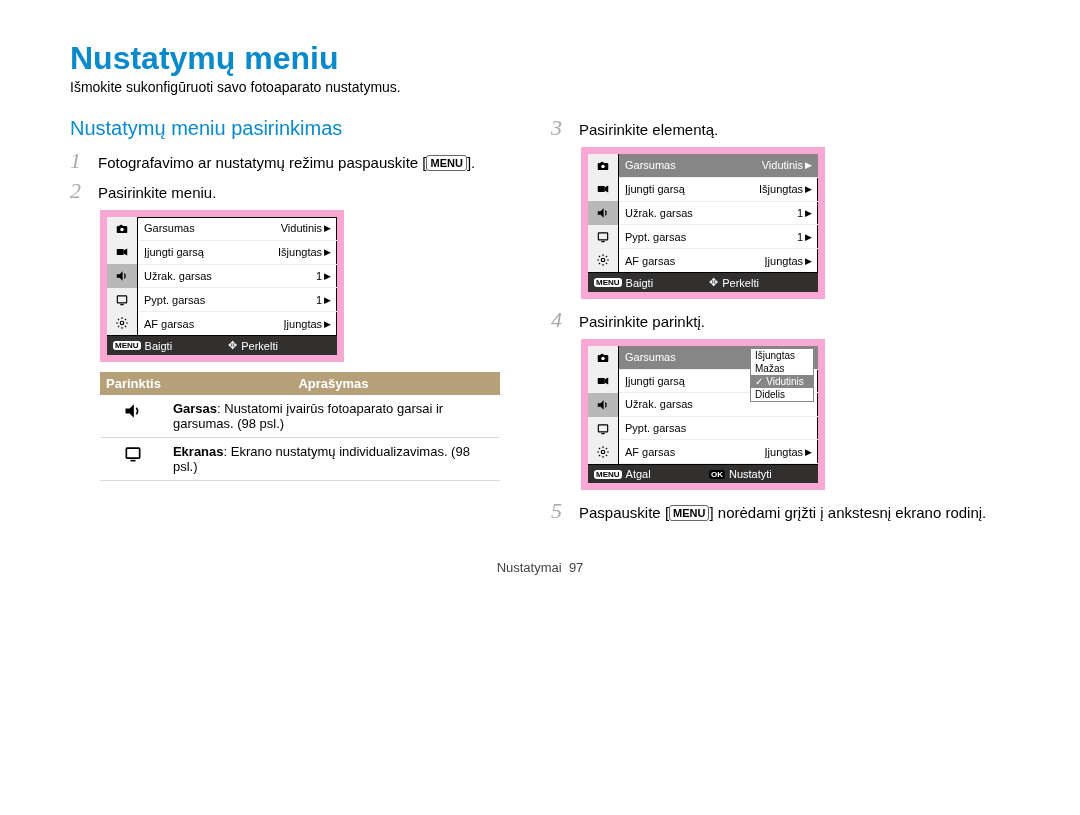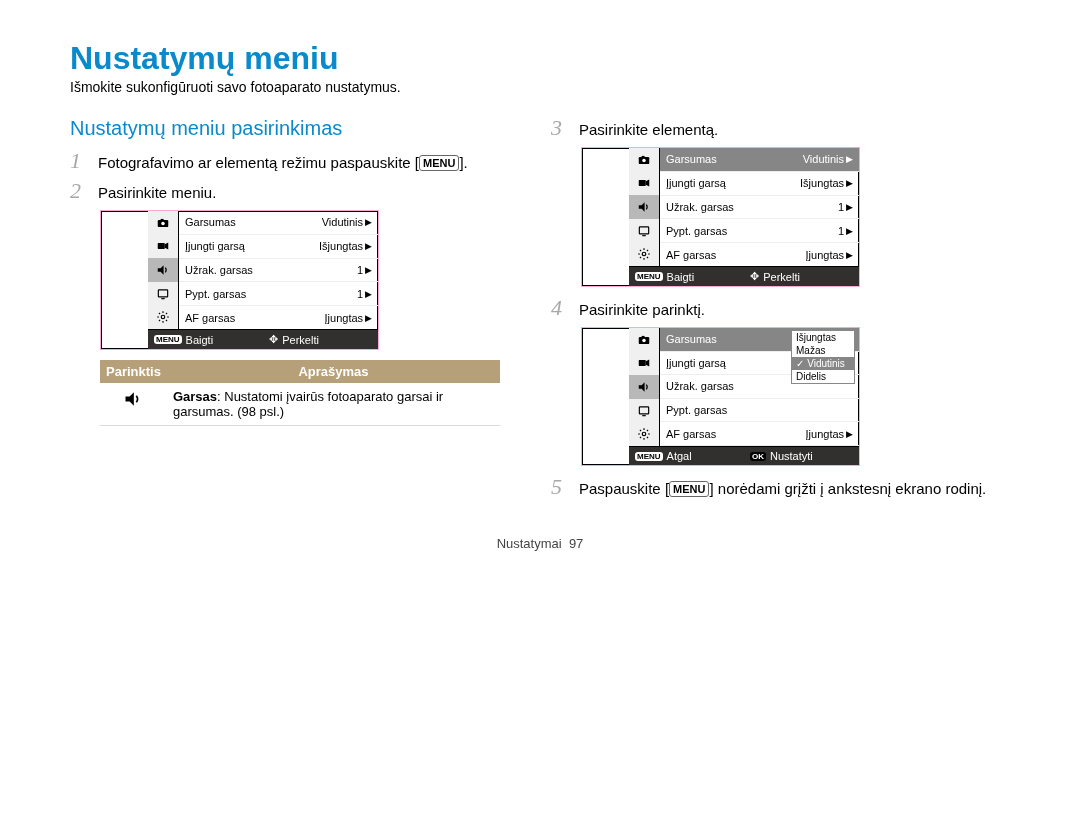--- a/index.html
+++ b/index.html
@@ -63,25 +63,24 @@
     padding: 0 3px;
     font-size: 11px;
     font-weight: bold;
     display: inline-block;
     line-height: 14px;
     vertical-align: 1px;
   }
   
   .screen {
     width: 230px;
-    border: 1px solid #f9a8d4;
+    border: 7px solid #f9a8d4;
     background: #fff;
     margin: 6px 0 10px 30px;
     box-shadow: 0 0 0 1px #000 inset;
-    padding-left: 47px;
   }
   .screen-body {
     display: flex;
     min-height: 118px;
   }
   .screen-side {
     width: 30px;
     background: #f0f0f0;
     display: flex;
     flex-direction: column;
@@ -184,21 +183,21 @@
   <div class="intro">Išmokite sukonfigūruoti savo fotoaparato nustatymus.</div>
 
   <div class="columns">
 
     <div class="col">
       <div class="subheading">Nustatymų meniu pasirinkimas</div>
 
       <div class="step">
         <div class="step-num">1</div>
         <div class="step-text">
-          <span>Fotografavimo ar elementą režimu paspauskite [</span><span class="menu-chip">MENU</span><span>].</span>
+          <span>Fotografavimo ar nustatymų režimu paspauskite [</span><span class="menu-chip">MENU</span><span>].</span>
         </div>
       </div>
 
       <div class="step">
         <div class="step-num">2</div>
         <div class="step-text">Pasirinkite meniu.</div>
       </div>
 
       <div class="screen">
         <div class="screen-body">
@@ -295,20 +294,29 @@
         <tbody>
           <tr>
             <td class="opt-ic">
               <svg width="20" height="20" viewBox="0 0 24 24">
                   <polygon points="3,9 8,9 13,4 13,20 8,15 3,15" fill="#000"></polygon>
                   <path d="M16 8 Q19 12 16 16" stroke="#000" fill="none" stroke-width="2"></path>
                 </svg>
             </td>
             <td><b>Garsas</b><span>: Nustatomi įvairūs fotoaparato garsai ir garsumas. (98 psl.)</span></td>
           </tr>
+          <tr>
+            <td class="opt-ic">
+              <svg width="20" height="20" viewBox="0 0 24 24">
+                  <rect x="4" y="5" width="16" height="12" rx="1" fill="none" stroke="#000" stroke-width="2"></rect>
+                  <rect x="9" y="19" width="6" height="2" fill="#000"></rect>
+                </svg>
+            </td>
+            <td><b>Ekranas</b><span>: Ekrano nustatymų individualizavimas. (98 psl.)</span></td>
+          </tr>
         </tbody>
       </table>
     </div>
 
     <div class="col">
       <div class="step">
         <div class="step-num">3</div>
         <div class="step-text">Pasirinkite elementą.</div>
       </div>
 

